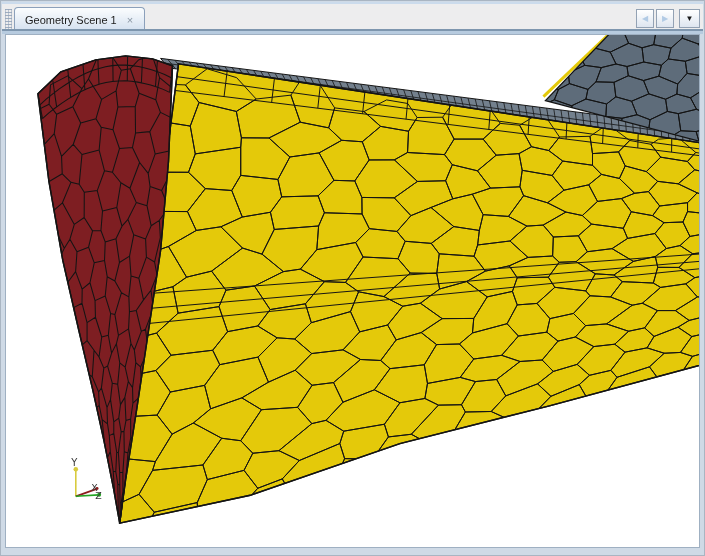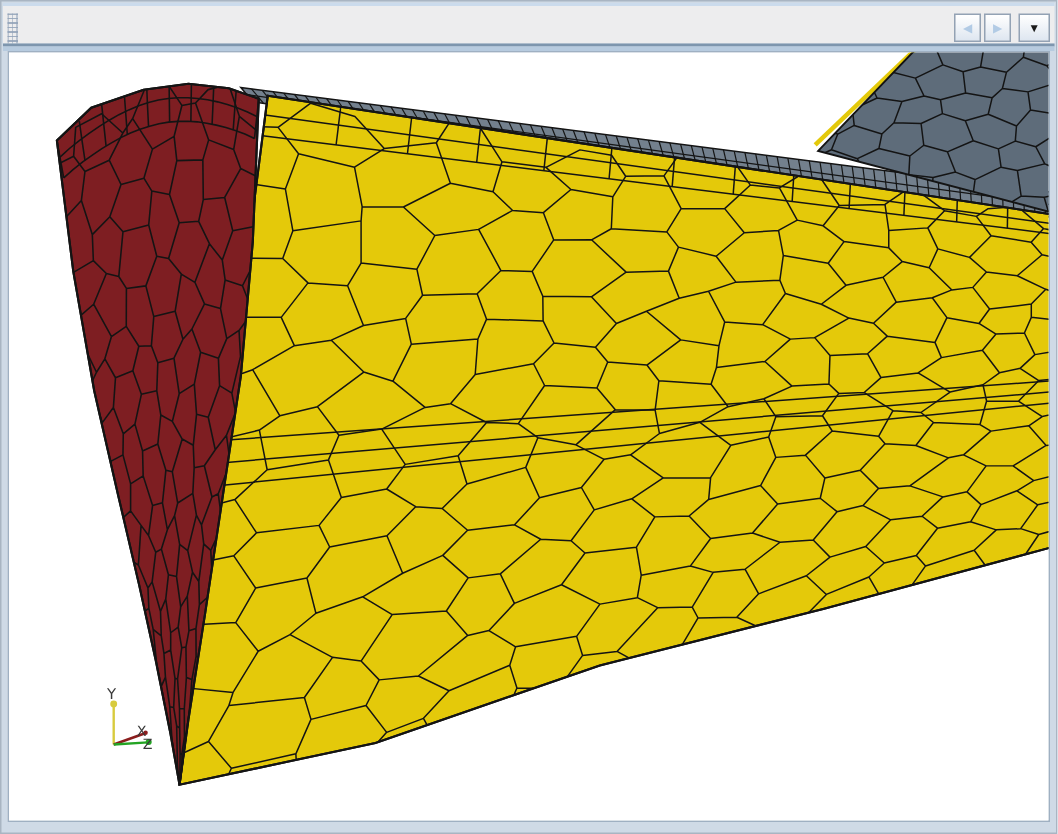--- a/index.html
+++ b/index.html
@@ -42,20 +42,24 @@
     background:#ffffff;border:1px solid #9fb0c2;
   }
   .viewport svg{display:block;width:100%;height:100%;}
 </style>
 </head>
 <body>
 
 <div class="window">
   <div class="tabbar">
     <div class="grip"></div>
+    <div class="tab">
+      <span>Geometry Scene 1</span>
+      <span class="tab-close">×</span>
+    </div>
     <div class="btns">
       <button class="nav-btn">
           <span>◀</span>
         </button>
       <button class="nav-btn">
           <span>▶</span>
         </button>
       <button class="dd-btn">
           <span>▼</span>
         </button>

